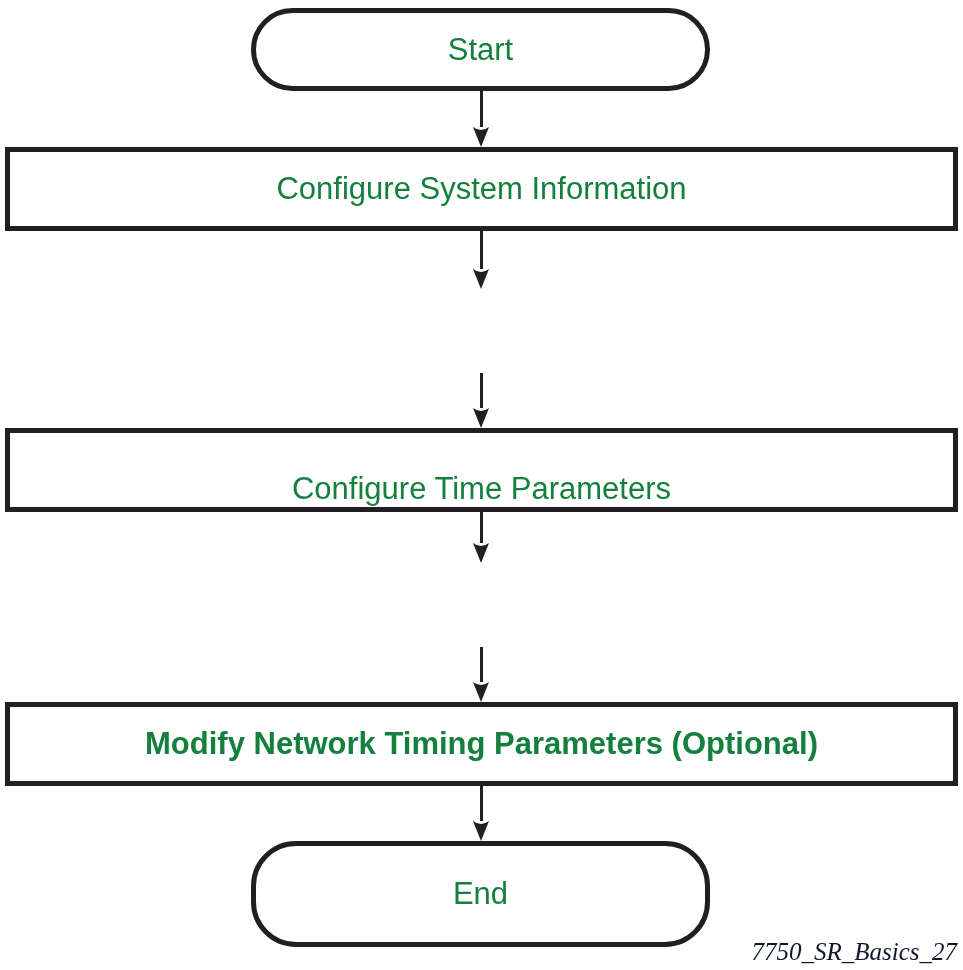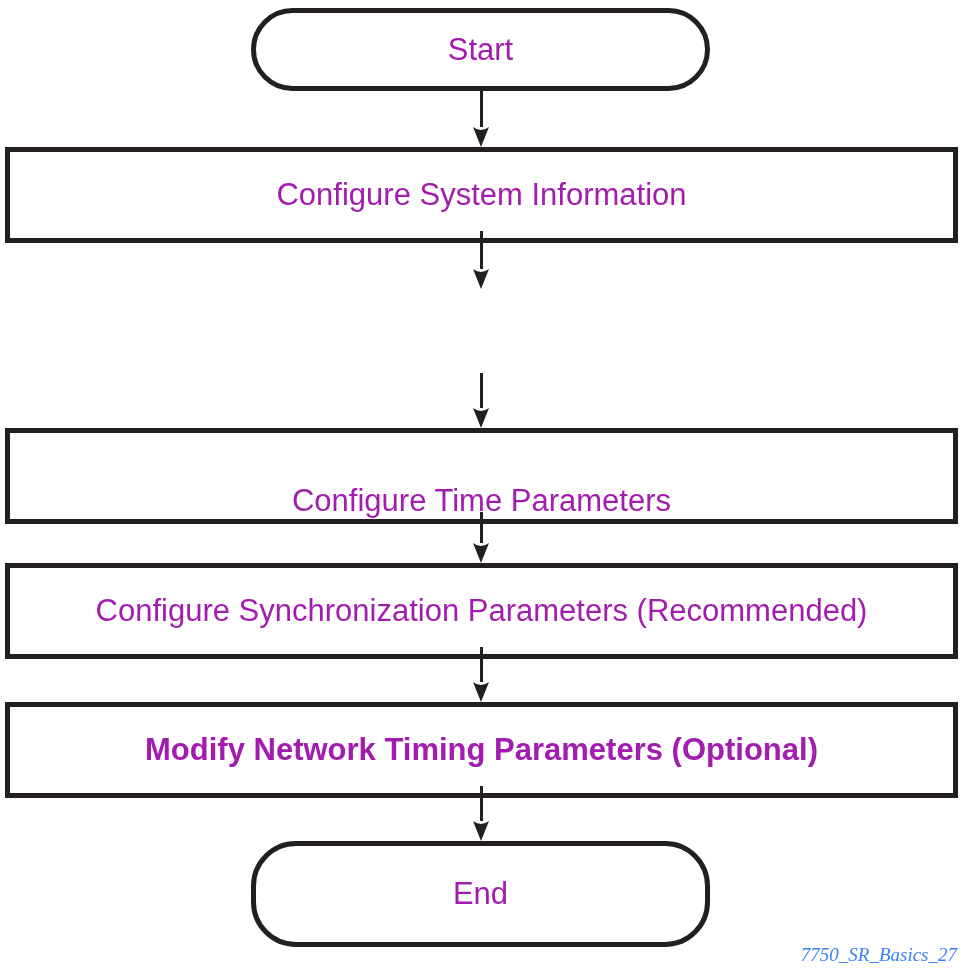--- a/index.html
+++ b/index.html
@@ -16,35 +16,35 @@
     overflow: hidden;
   }
   .node {
     position: absolute;
     box-sizing: border-box;
     display: flex;
     align-items: center;
     justify-content: center;
     background: #ffffff;
     border: 5px solid #231f20;
-    color: #a21caf;
+    color: #15803d;
     font-size: 31px;
     line-height: 1.15;
     text-align: center;
   }
   .stadium {
     left: 251px;
     width: 459px;
     height: 83px;
     border-radius: 45px;
   }
   .process {
     left: 5px;
     width: 953px;
-    height: 96px;
+    height: 84px;
   }
   .arrow {
     position: absolute;
     left: 467px;
     width: 28px;
     display: flex;
     flex-direction: column;
     align-items: center;
   }
   .arrow-line {
@@ -55,22 +55,22 @@
   .arrow-head {
     flex: 0 0 auto;
     display: block;
   }
   .caption {
     position: absolute;
     right: 6px;
     bottom: 4px;
     font-family: "Liberation Serif", serif;
     font-style: italic;
-    font-size: 19px;
-    color: #3b82f6;
+    font-size: 25px;
+    color: #0f172a;
     white-space: nowrap;
   }
 </style>
 </head>
 <body>
 
 <div class="canvas">
 
   <div class="node stadium" style="top:8px;">
     <span>Start</span>
@@ -106,23 +106,20 @@
     <span>Configure Time Parameters</span>
   </div>
 
   <div class="arrow" style="top:512px;height:51px;">
     <div class="arrow-line"></div>
     <svg class="arrow-head" width="16" height="20" viewBox="0 0 16 20">
       <path d="M0 0 Q8 6 16 0 L8 20 Z" fill="#231f20"></path>
     </svg>
   </div>
 
-  <div class="node process" style="top:563px;">
-    <span>Configure Synchronization Parameters (Recommended)</span>
-  </div>
 
   <div class="arrow" style="top:647px;height:55px;">
     <div class="arrow-line"></div>
     <svg class="arrow-head" width="16" height="20" viewBox="0 0 16 20">
       <path d="M0 0 Q8 6 16 0 L8 20 Z" fill="#231f20"></path>
     </svg>
   </div>
 
   <div class="node process" style="top:702px;font-weight:bold;">
     <span>Modify Network Timing Parameters (Optional)</span>

